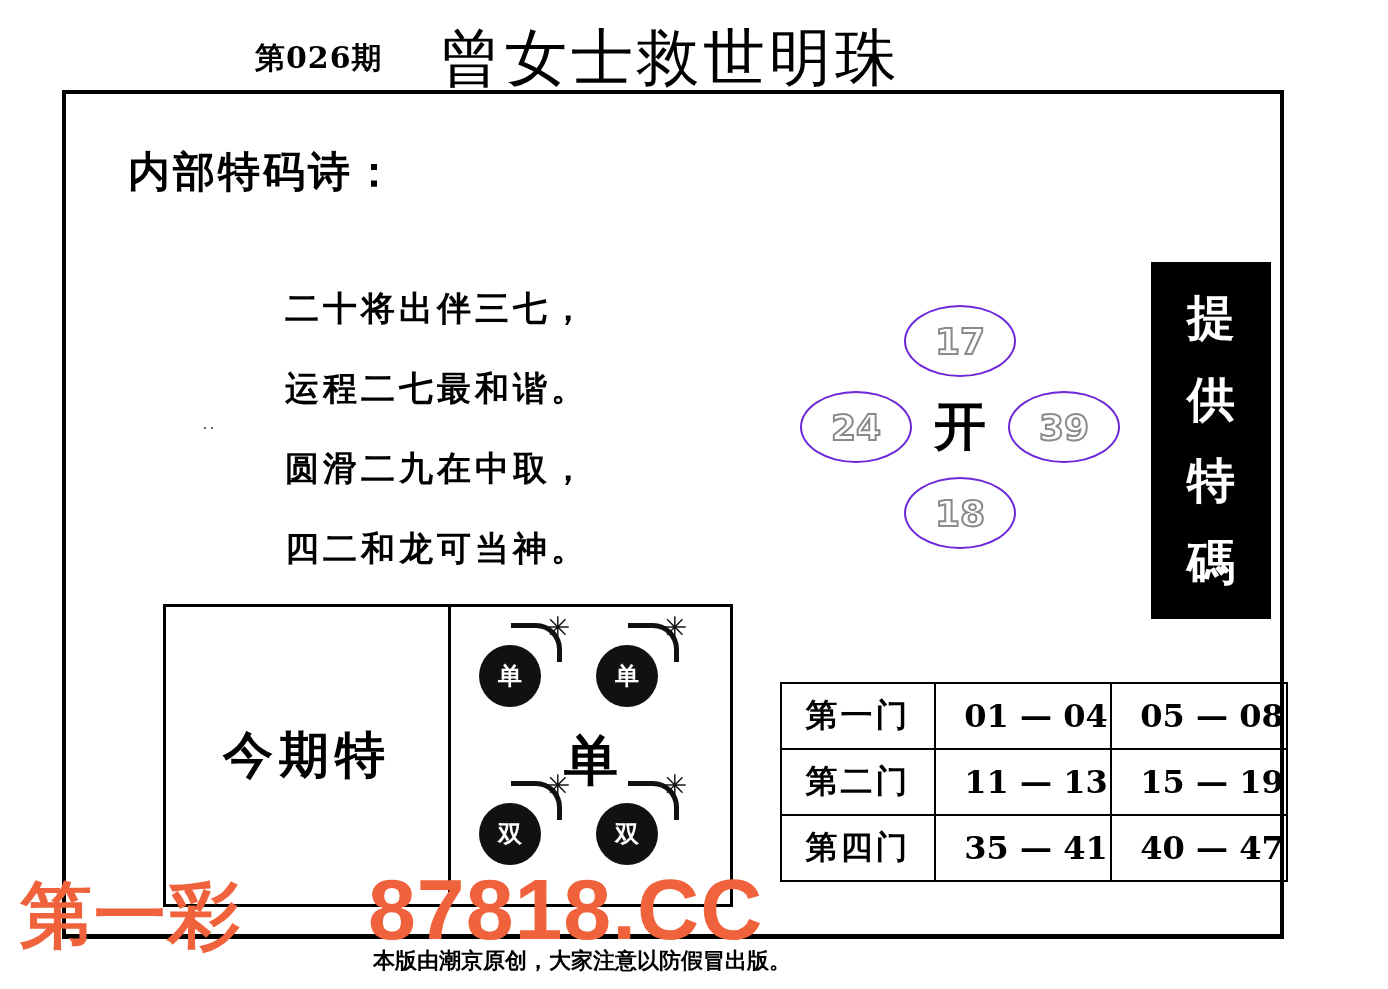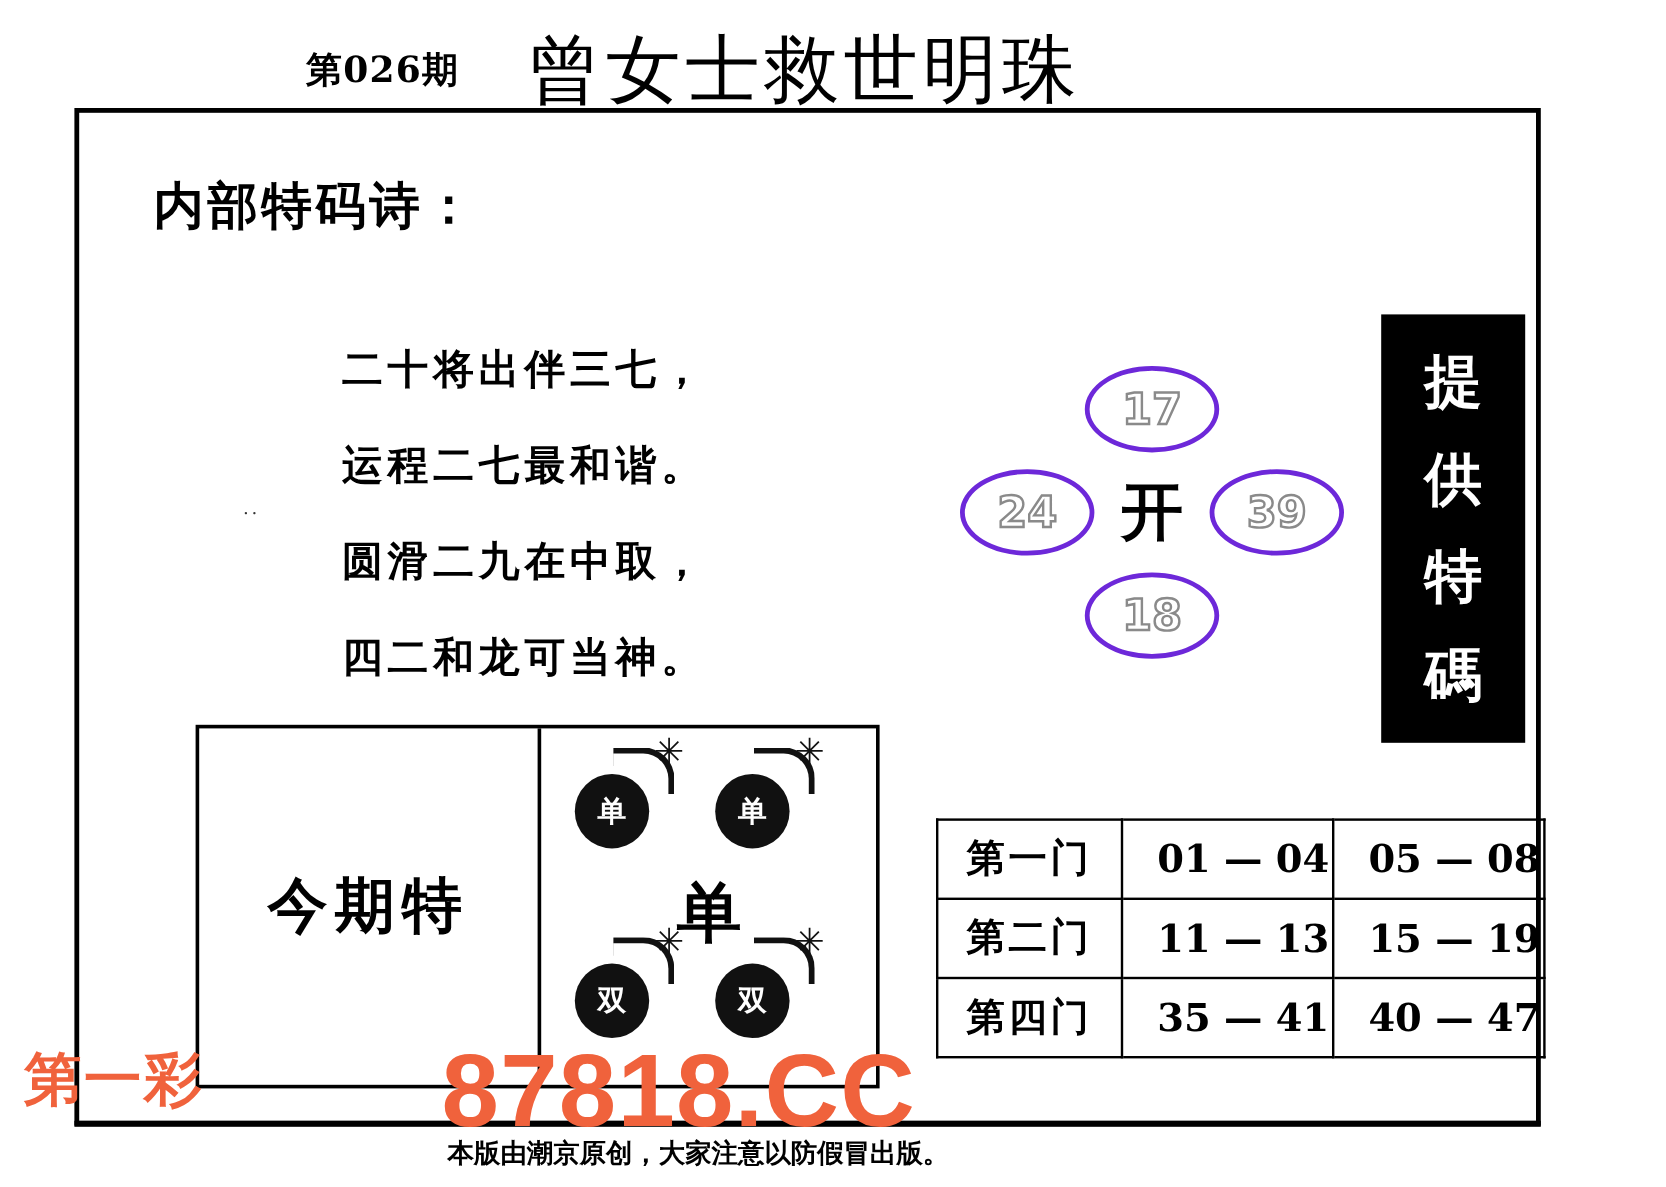--- a/index.html
+++ b/index.html
@@ -92,21 +92,21 @@
     position: absolute;
     left: 795px;
     top: 305px;
     width: 330px;
     height: 250px;
   }
   .ball {
     position: absolute;
     width: 112px;
     height: 72px;
-    border: 4px solid #6d28d9;
+    border: 2px solid #6d28d9;
     border-radius: 50%;
     box-sizing: border-box;
     display: flex;
     align-items: center;
     justify-content: center;
     font-size: 36px;
     font-weight: bold;
     color: #fff;
     -webkit-text-stroke: 2px #8a8a8a;
     font-family: "DejaVu Sans", sans-serif;
@@ -283,21 +283,21 @@
     left: 20px;
     top: 858px;
     width: 880px;
     height: 110px;
     pointer-events: none;
   }
   #wm-text1 {
     position: absolute;
     left: 0;
     top: 10px;
-    font-size: 48px;
+    font-size: 72px;
     font-weight: bold;
     color: #f0623c;
     font-family: "DejaVu Serif", serif;
     letter-spacing: 2px;
     text-align: right;
   }
   #wm-text2 {
     position: absolute;
     left: 348px;
     top: 2px;

